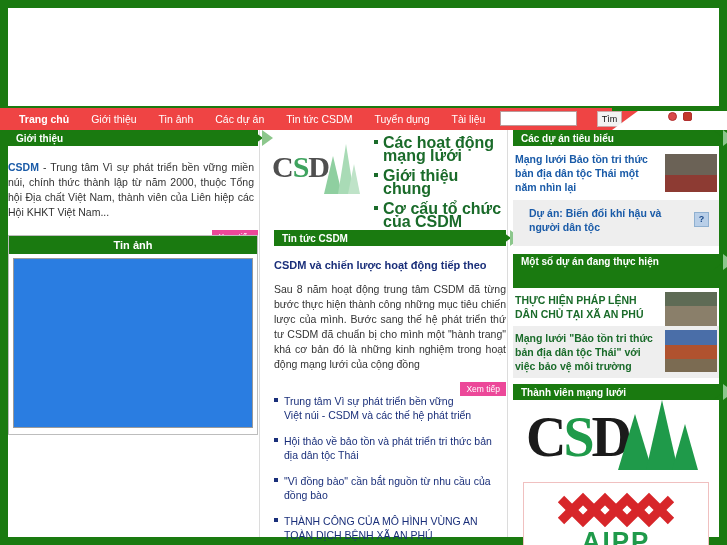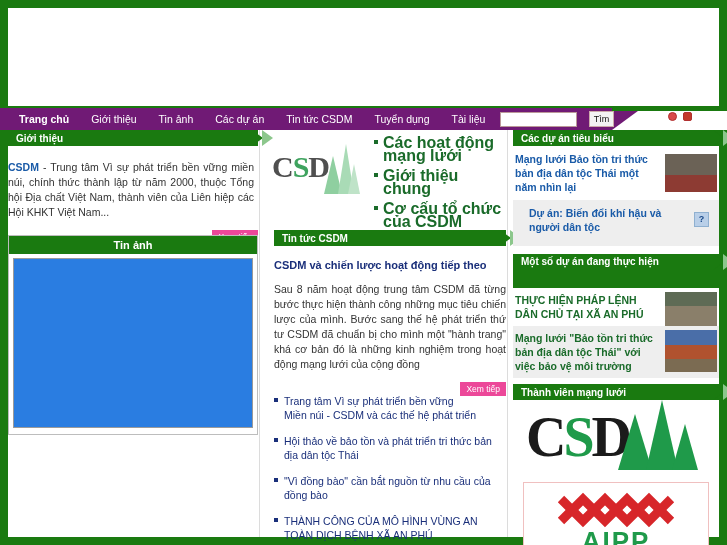--- a/index.html
+++ b/index.html
@@ -19,37 +19,37 @@
   .banner {
     position:absolute; left:8px; top:8px;
     width: 711px; height: 98px;
     background:#ffffff;
   }
 
   
   .navbar {
     position:absolute; left:0; top:108px;
     width: 727px; height: 22px;
-    background:#701a75;
+    background:#ef4444;
   }
   .nav-inner {
     position:absolute; left:8px; top:0;
     height:22px;
     display:flex; align-items:center;
   }
   .nav-item {
     color:#ffffff; font-size:10.5px;
     padding:0 11px; white-space:nowrap;
     line-height:22px; text-decoration:none;
     cursor:pointer;
   }
   .nav-item.active { font-weight:bold; }
   .search-wrap {
     position:absolute; left:500px; top:3px;
-    display:flex; align-items:flex-end; gap:12px;
+    display:flex; align-items:flex-start; gap:20px;
   }
   .search-input {
     width:77px; height:15px;
     border:1px solid #b99; background:#fff;
     font-size:9px; padding:0 2px;
     font-family:"Liberation Sans", sans-serif;
   }
   .search-btn {
     height:16px; min-width:25px;
     font-size:9px; background:#f3f3f3;
@@ -371,21 +371,21 @@
         <div class="ribbon">
           <span>Tin tức CSDM</span>
           <span class="arrows"></span>
         </div>
 
         <div class="news-title">CSDM và chiến lược hoạt động tiếp theo</div>
         <div class="news-body">Sau 8 năm hoạt động trung tâm CSDM đã từng bước thực hiện thành công những mục tiêu chiến lược của mình. Bước sang thế hệ phát triển thứ tư CSDM đã chuẩn bị cho mình một "hành trang" khá cơ bản đó là những kinh nghiệm trong hoạt động mạng lưới của cộng đồng</div>
         <button class="btn-more">Xem tiếp</button>
 
         <div class="news-list">
-          <div class="news-li">Trang tâm Vì sự phát triển bền vững Miền núi - CSDM và các thế hệ phát triển</div>
+          <div class="news-li">Trung tâm Vì sự phát triển bền vững Việt núi - CSDM và các thế hệ phát triển</div>
           <div class="news-li">Hội thảo về bảo tồn và phát triển tri thức bản địa dân tộc Thái</div>
           <div class="news-li">"Vì đồng bào" cần bắt nguồn từ nhu cầu của đồng bào</div>
           <div class="news-li">THÀNH CÔNG CỦA MÔ HÌNH VÙNG AN TOÀN DỊCH BỆNH XÃ AN PHÚ</div>
         </div>
       </div>
     </div>
 
     <div class="col-right">
 
       <div class="ribbon">

